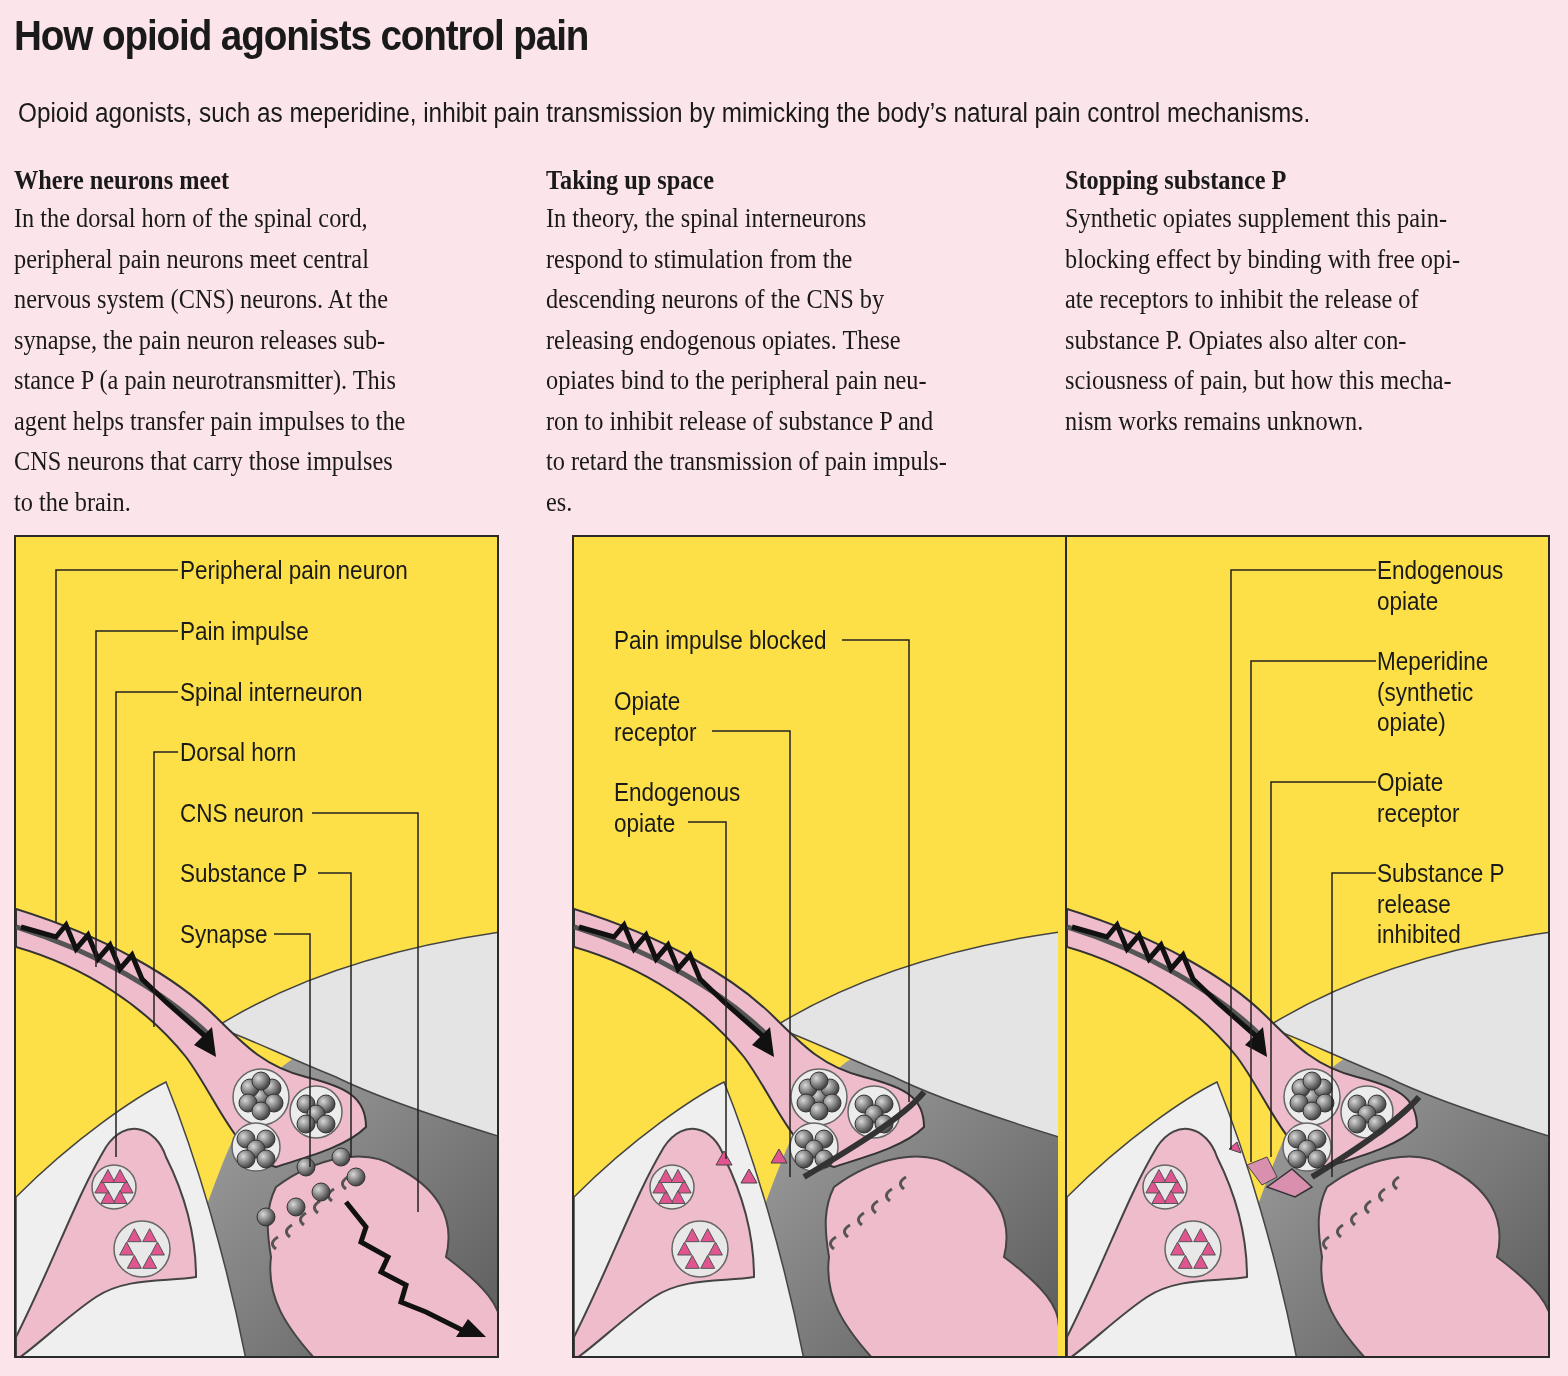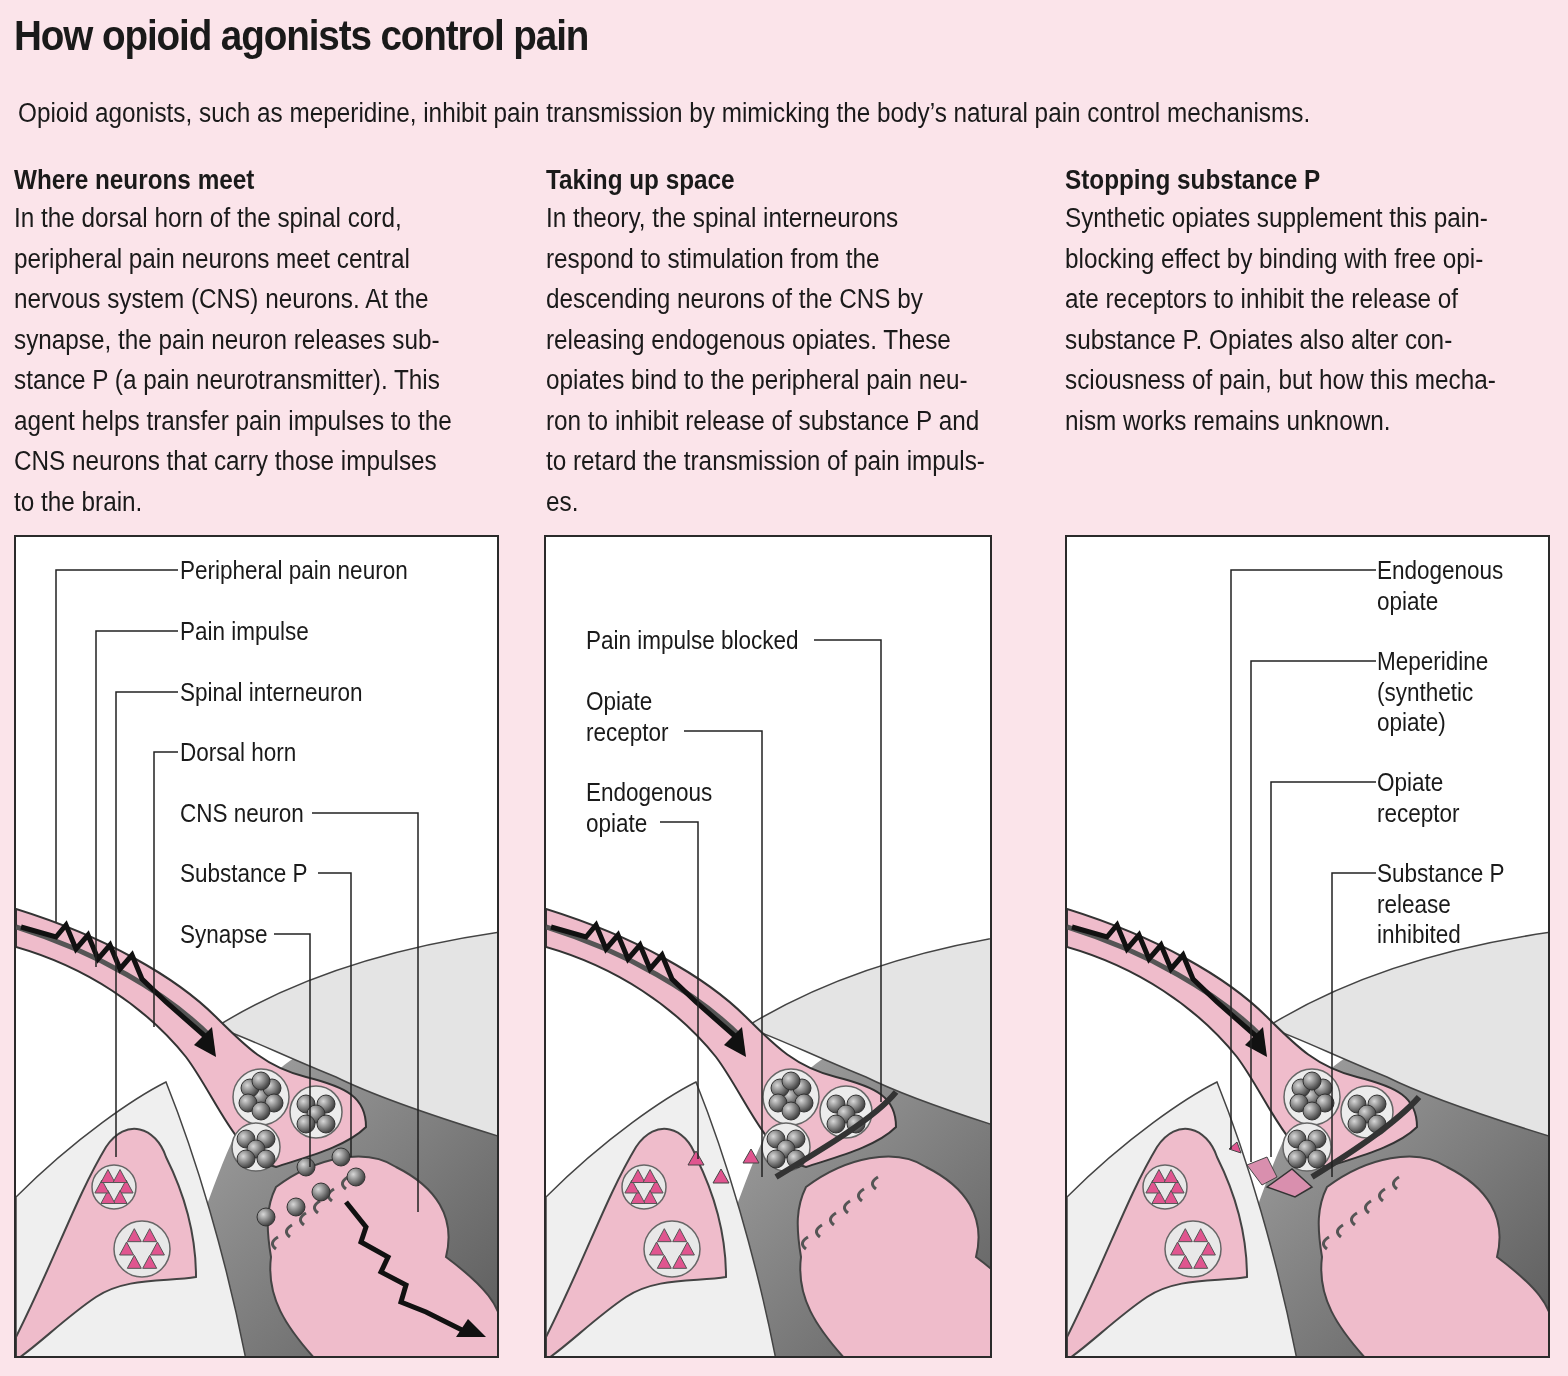--- a/index.html
+++ b/index.html
@@ -1,22 +1,22 @@
 <!DOCTYPE html>
 <html><head>
 <meta charset="utf-8">
 <style>
   html,body{margin:0;padding:0;}
   body{width:1568px;height:1376px;background:#fbe4ea;font-family:"Liberation Sans",sans-serif;color:#1a1a1a;position:relative;overflow:hidden;}
   .title{position:absolute;left:14px;top:12px;font-size:42px;font-weight:bold;letter-spacing:-1.2px;transform:scaleX(0.92);transform-origin:left top;white-space:nowrap;}
   .subtitle{position:absolute;left:18px;top:98px;font-size:27px;transform:scaleX(0.9);transform-origin:left top;white-space:nowrap;}
-  .col{position:absolute;top:162px;width:520px;}
+  .col{position:absolute;top:162px;width:520px;font-family:Liberation Serif, serif;}
   .col h2{margin:0;font-size:27px;font-weight:bold;line-height:36px;transform:scaleX(0.9);transform-origin:left top;white-space:nowrap;}
   .col .body{font-size:27px;line-height:40.5px;white-space:pre;transform:scaleX(0.9);transform-origin:left top;}
-  .panel{position:absolute;top:535px;height:823px;background:#ffffff;border:2px solid #2a2a2a;box-sizing:border-box;overflow:hidden;}
+  .panel{position:absolute;top:535px;height:823px;background:#fde047;border:2px solid #2a2a2a;box-sizing:border-box;overflow:hidden;}
   .panel svg.art{position:absolute;left:0;top:0;}
   .lbl{position:absolute;font-size:25px;line-height:30.5px;white-space:pre;transform:scaleX(0.9);transform-origin:left top;}
   svg.leaders{position:absolute;left:0;top:0;pointer-events:none;}
 </style>
 </head>
 <body>
 
 <div class="title">How opioid agonists control pain</div>
 <div class="subtitle">Opioid agonists, such as meperidine, inhibit pain transmission by mimicking the body’s natural pain control mechanisms.</div>
 
@@ -135,21 +135,21 @@
   </svg>
   <div class="lbl" style="left:164px;top:18px">Peripheral pain neuron</div>
   <div class="lbl" style="left:164px;top:79px">Pain impulse</div>
   <div class="lbl" style="left:164px;top:140px">Spinal interneuron</div>
   <div class="lbl" style="left:164px;top:200px">Dorsal horn</div>
   <div class="lbl" style="left:164px;top:261px">CNS neuron</div>
   <div class="lbl" style="left:164px;top:321px">Substance P</div>
   <div class="lbl" style="left:164px;top:382px">Synapse</div>
 </div>
 
-<div class="panel" style="left:544px;width:448px">
+<div class="panel" style="left:572px;width:516px">
   <svg class="art" width="484" height="823">
       <defs>
         <radialGradient id="ball" cx="35%" cy="35%" r="65%">
           <stop offset="0%" stop-color="#d8d8d8"></stop>
           <stop offset="100%" stop-color="#444"></stop>
         </radialGradient>
         <linearGradient id="dk" x1="0" y1="0" x2="1" y2="1">
           <stop offset="0%" stop-color="#b0b0b0"></stop>
           <stop offset="100%" stop-color="#5a5a5a"></stop>
         </linearGradient>

